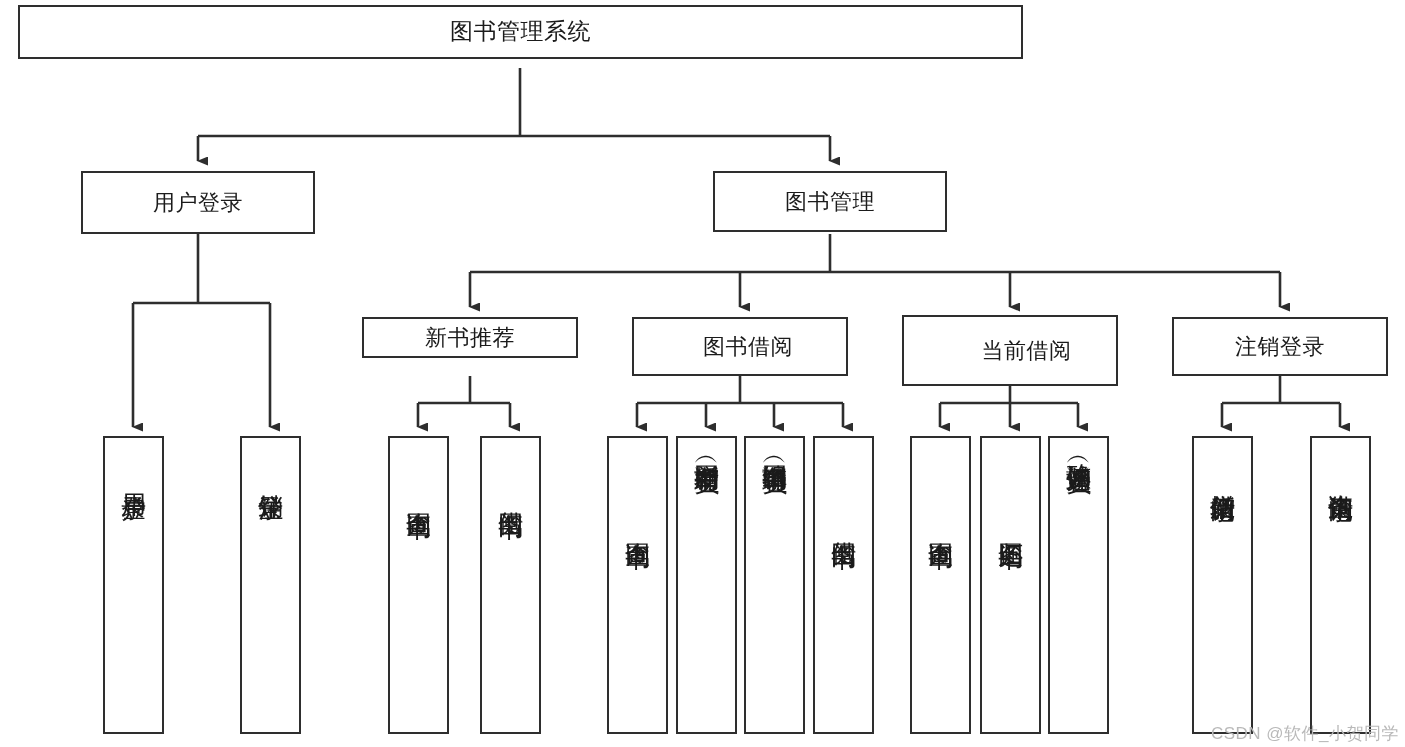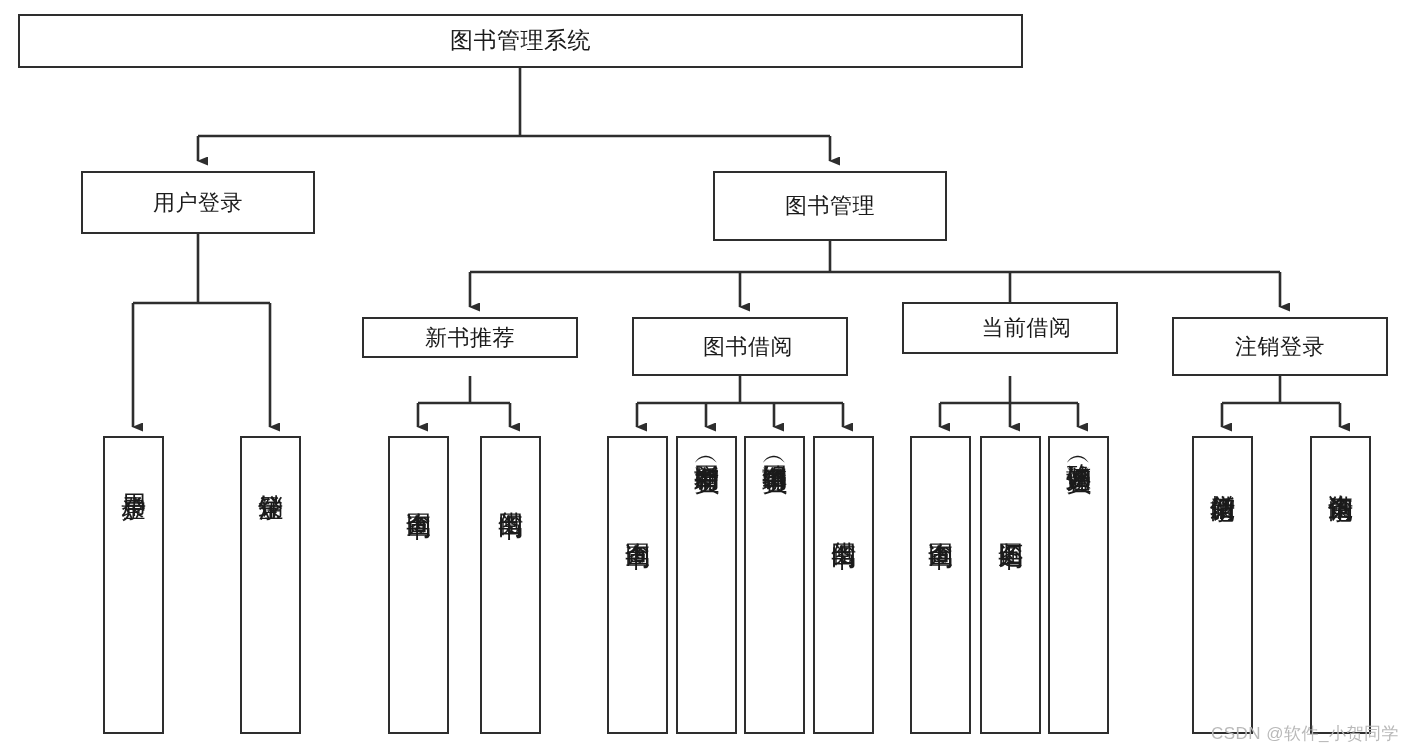--- a/index.html
+++ b/index.html
@@ -133,38 +133,38 @@
       <path d="M1010,403 L1010,427" marker-end="url(#arrowhead)"></path>
       <path d="M1078,403 L1078,427" marker-end="url(#arrowhead)"></path>
 
       <path d="M1280,376 L1280,403"></path>
       <path d="M1222,403 L1340,403"></path>
       <path d="M1222,403 L1222,427" marker-end="url(#arrowhead)"></path>
       <path d="M1340,403 L1340,427" marker-end="url(#arrowhead)"></path>
     </g>
   </svg>
 
-  <div class="node horiz root" style="left:18px; top:14px; width:1005px; height:54px;">
+  <div class="node horiz root" style="left:18px; top:5px; width:1005px; height:54px;">
     <span class="label">图书管理系统</span>
   </div>
 
   <div class="node horiz" style="left:81px; top:171px; width:234px; height:63px;">
     <span class="label">用户登录</span>
   </div>
-  <div class="node horiz" style="left:713px; top:171px; width:234px; height:70px;">
+  <div class="node horiz" style="left:713px; top:171px; width:234px; height:61px;">
     <span class="label">图书管理</span>
   </div>
 
   <div class="node horiz" style="left:362px; top:317px; width:216px; height:41px;">
     <span class="label">新书推荐</span>
   </div>
   <div class="node horiz" style="left:632px; top:317px; width:216px; height:59px;padding-left:16px;">
     <span class="label">图书借阅</span>
   </div>
-  <div class="node horiz" style="left:902px; top:302px; width:216px; height:52px;padding-left:33px;">
+  <div class="node horiz" style="left:902px; top:315px; width:216px; height:71px;padding-left:33px;">
     <span class="label">当前借阅</span>
   </div>
   <div class="node horiz" style="left:1172px; top:317px; width:216px; height:59px;">
     <span class="label">注销登录</span>
   </div>
 
   <div class="node vert tall" style="left:103px; top:436px; width:61px; height:298px;">
     <span class="label">用户登录</span>
   </div>
   <div class="node vert tall" style="left:240px; top:436px; width:61px; height:298px;">

